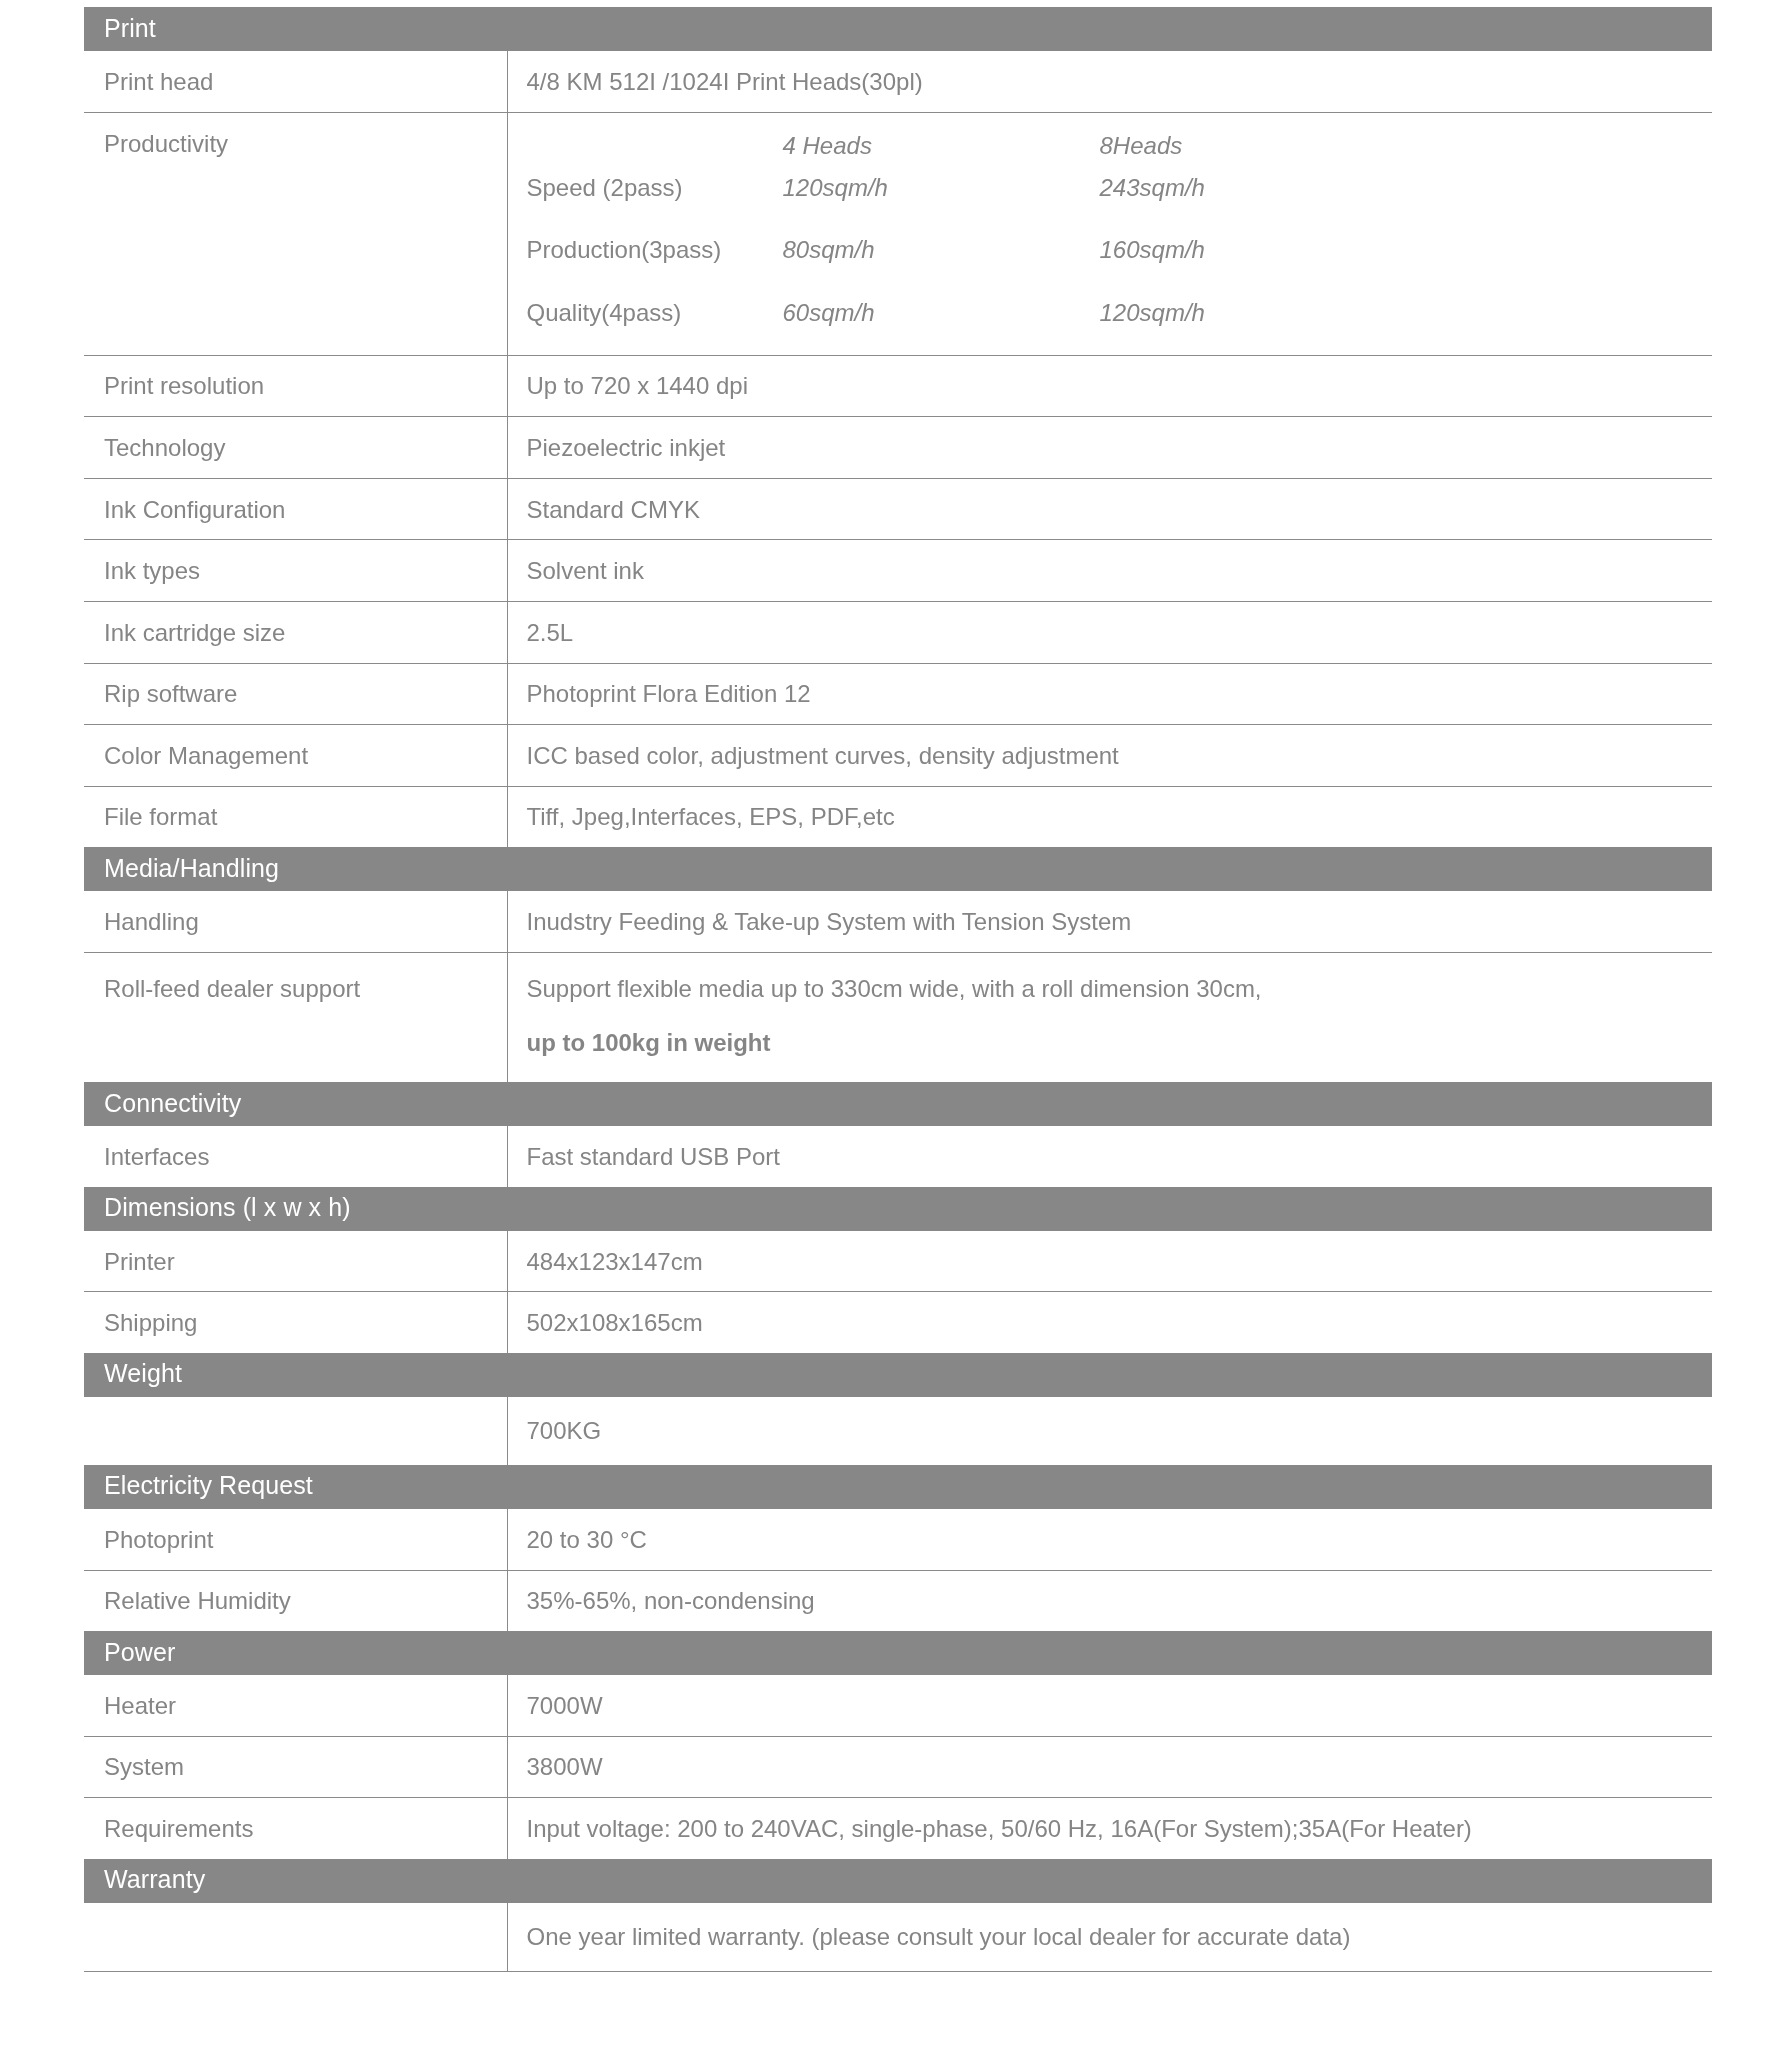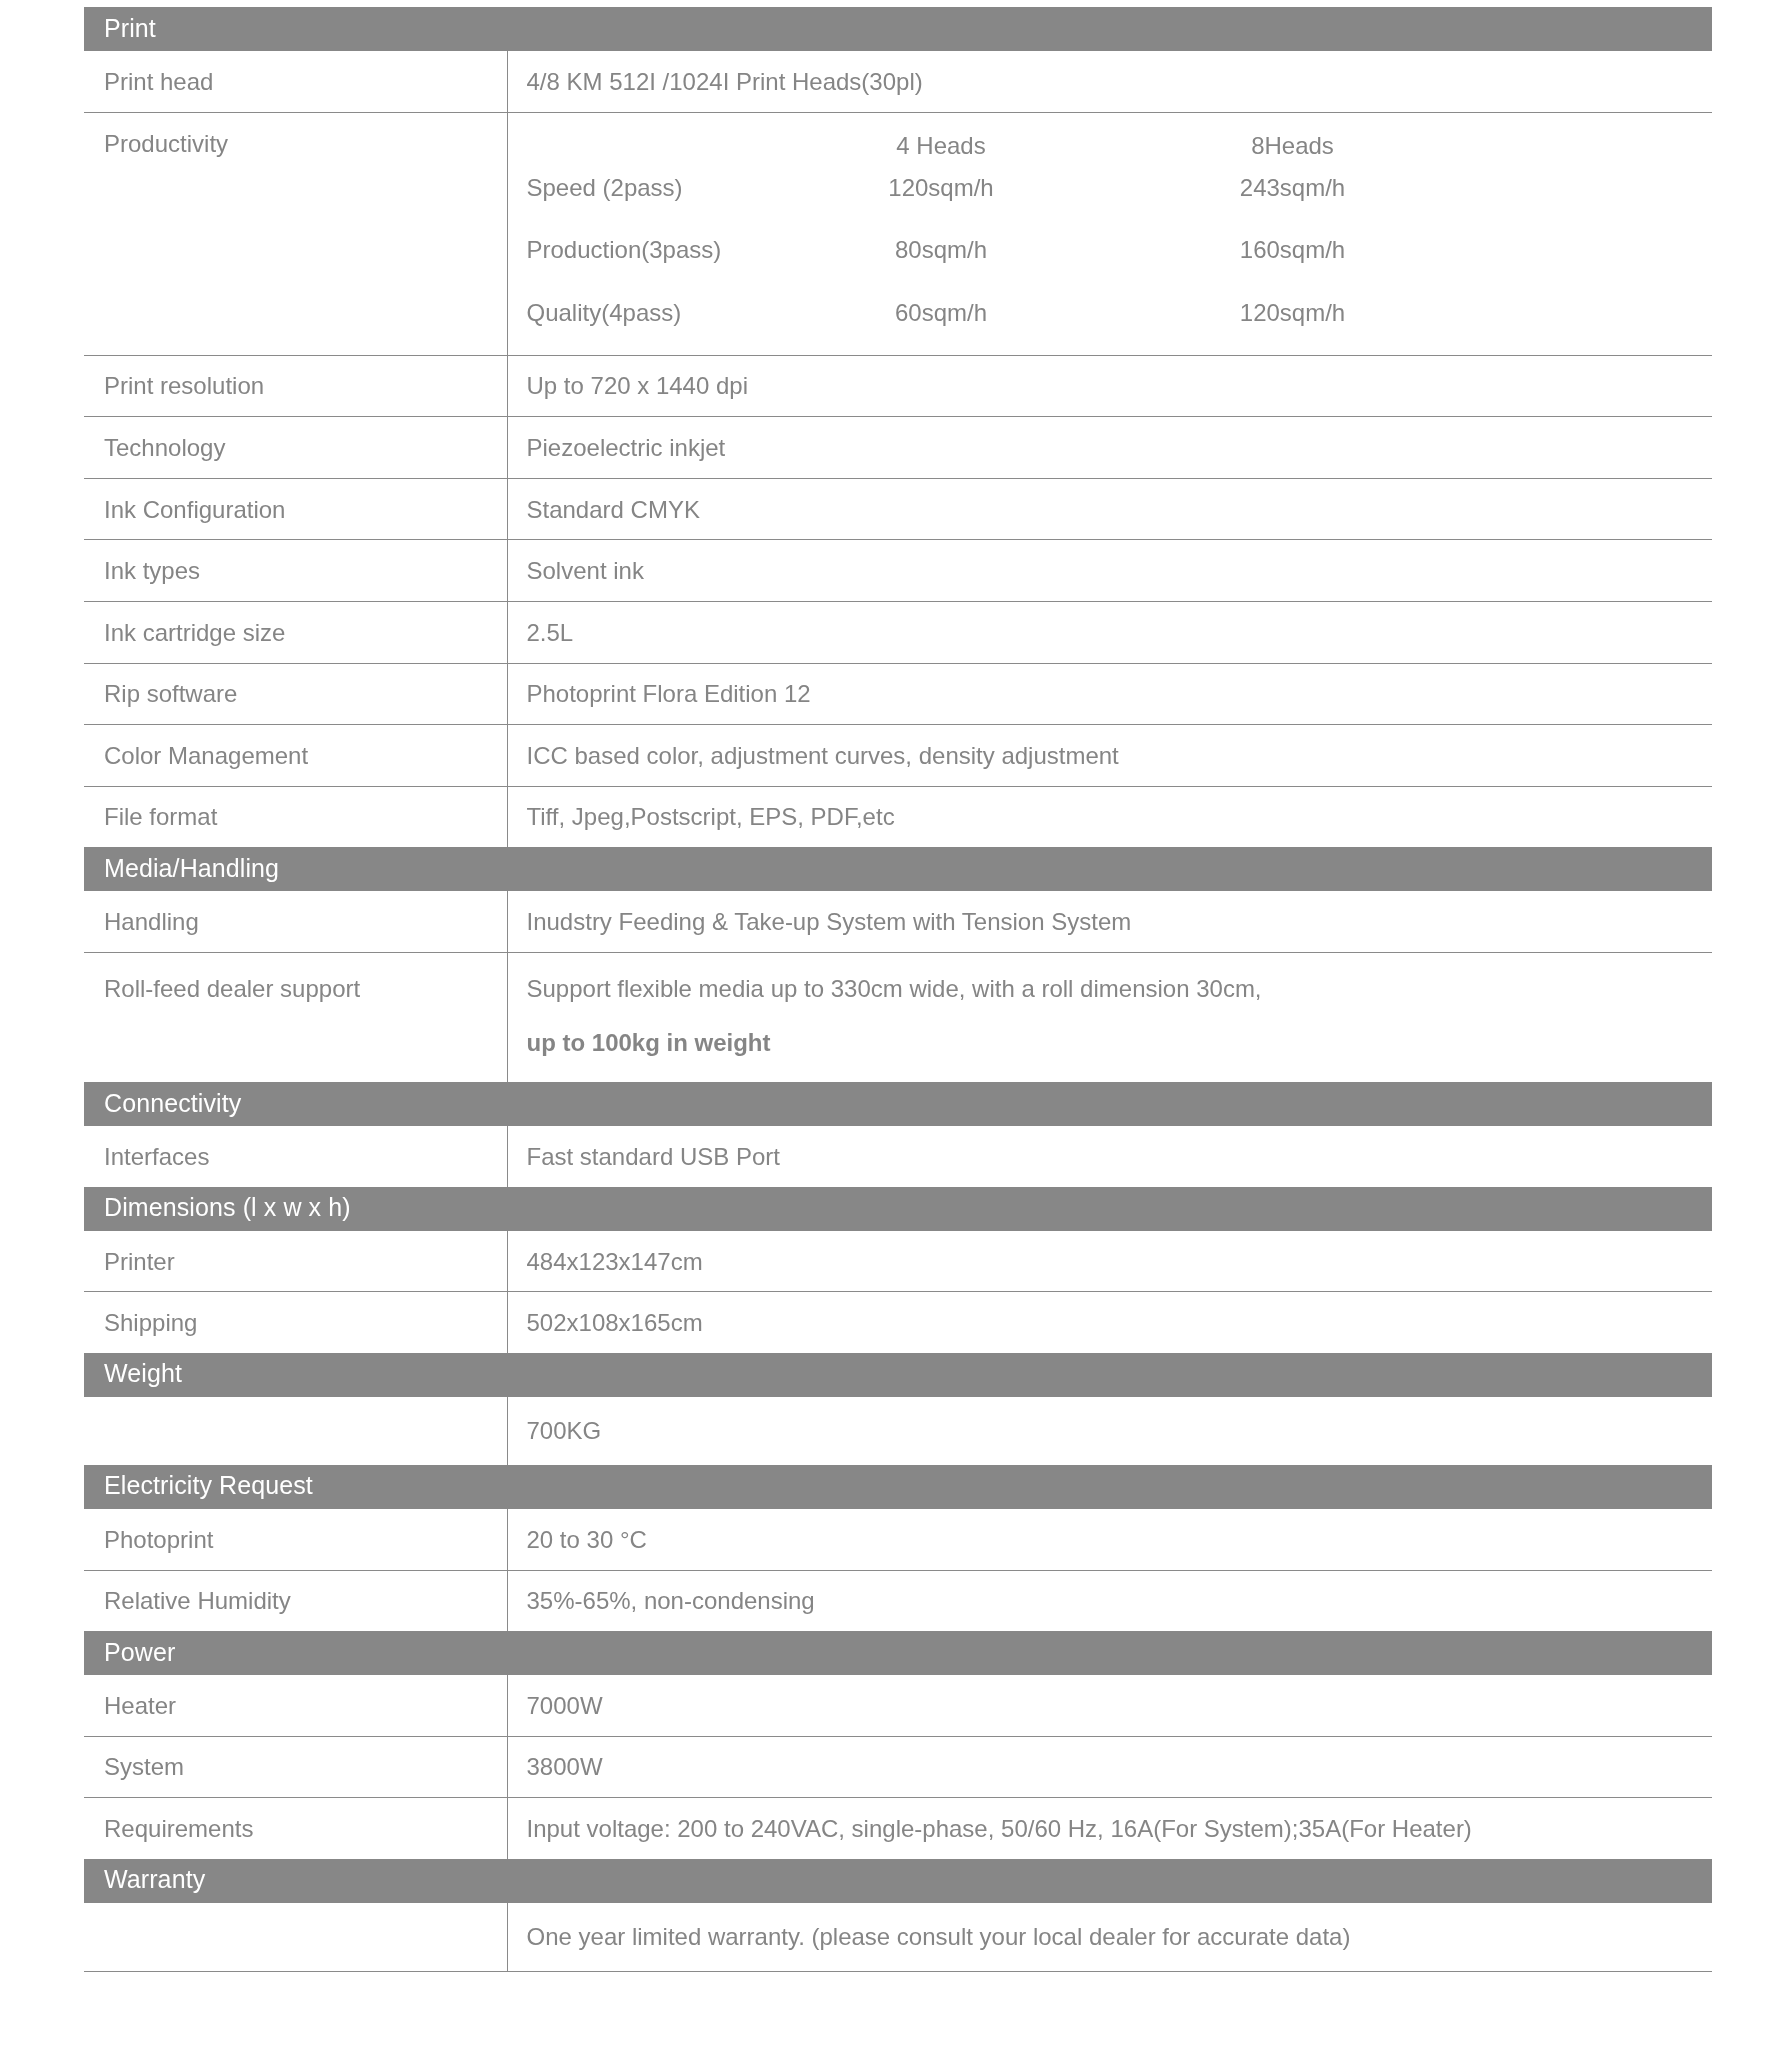--- a/index.html
+++ b/index.html
@@ -99,21 +99,22 @@
     padding: 0;
     line-height: 1.25;
     height: 44px;
     vertical-align: middle;
   }
   table.productivity td.p-name {
     padding-left: 19px;
     text-align: left;
   }
   table.productivity td.p-num {
-    text-align: center;
+    text-align: left;
+    font-style: italic;
   }
   table.productivity tr.p-head td {
     height: 40px;
   }
   table.productivity tr.p-row td {
     height: 44px;
   }
   table.productivity tr.p-spacer td {
     height: 18.4px;
   }
@@ -218,21 +219,21 @@
       <tr class="data-row">
         <td class="cell-label">Rip software</td>
         <td class="cell-value">Photoprint Flora Edition 12</td>
       </tr>
       <tr class="data-row">
         <td class="cell-label">Color Management</td>
         <td class="cell-value">ICC based color, adjustment curves, density adjustment</td>
       </tr>
       <tr class="data-row no-rule">
         <td class="cell-label">File format</td>
-        <td class="cell-value">Tiff, Jpeg,Postscript, EPS, PDF,etc</td>
+        <td class="cell-value">Tiff, Jpeg,Interfaces, EPS, PDF,etc</td>
       </tr>
 
       <tr class="section-row">
         <td colspan="2">Media/Handling</td>
       </tr>
 
       <tr class="data-row">
         <td class="cell-label">Handling</td>
         <td class="cell-value">Inudstry Feeding &amp; Take-up System with Tension System</td>
       </tr>

